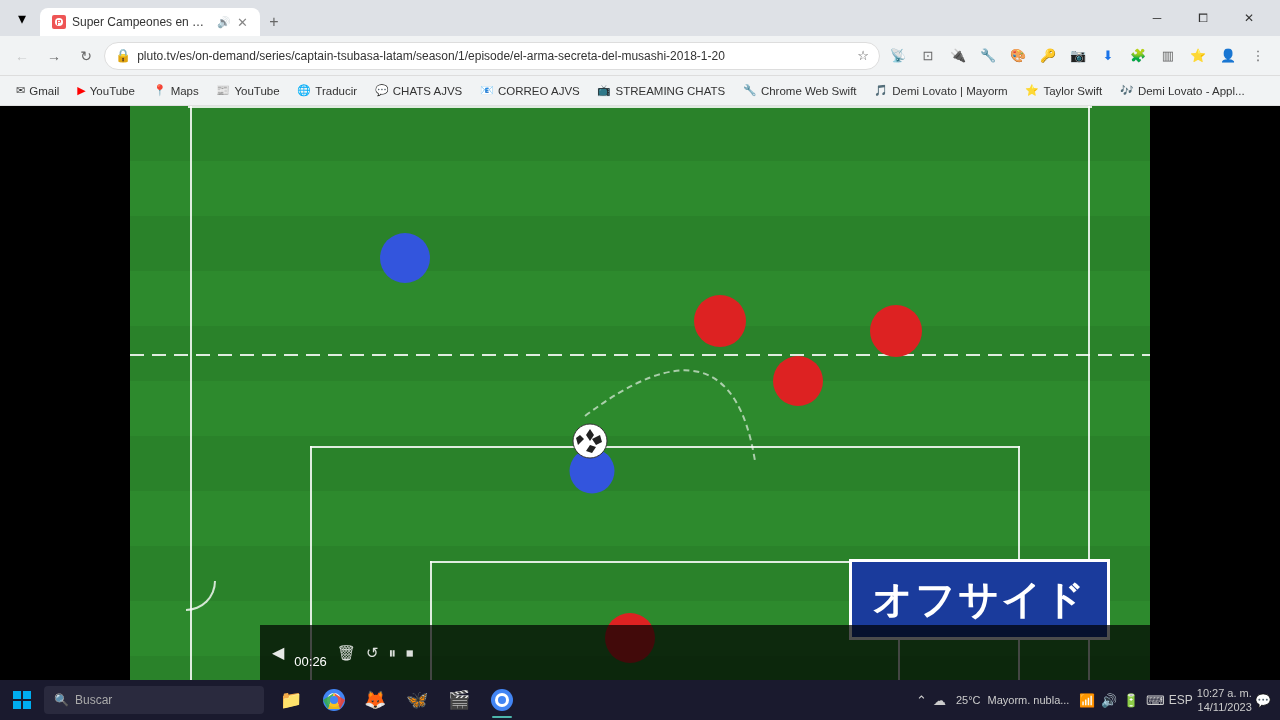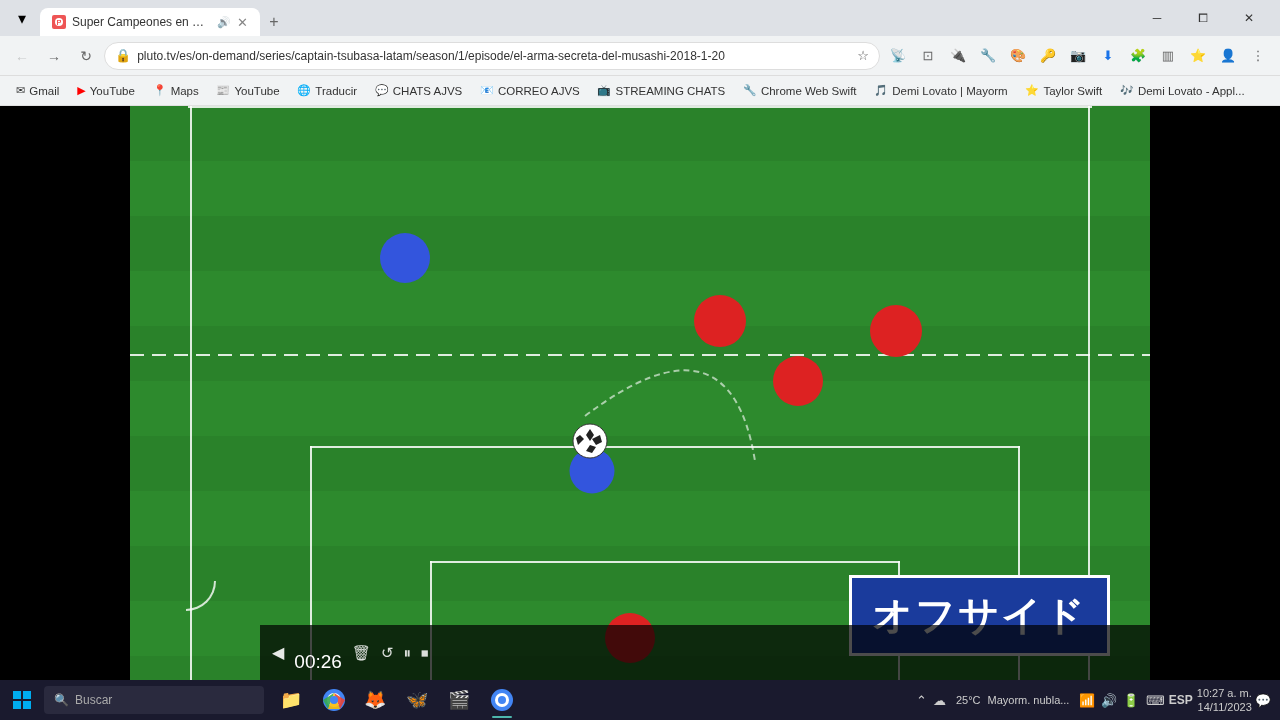--- a/index.html
+++ b/index.html
@@ -94,42 +94,42 @@
     .player-red { background: #dd2222; }
 
     
     .soccer-ball {
       position: absolute; width: 36px; height: 36px;
       transform: translate(-50%, -50%);
     }
 
     
     .offside-banner {
-      position: absolute; bottom: 24px; right: 40px;
+      position: absolute; bottom: 40px; right: 40px;
       background: #1a3b9c; color: #fff;
       font-size: 40px; font-weight: bold; padding: 10px 20px;
       border: 3px solid #fff; letter-spacing: 2px;
     }
 
     
     .activate-windows {
       position: absolute; bottom: 50px; right: 160px;
       color: rgba(255,255,255,0.7); font-size: 11px; pointer-events: none;
     }
     .activate-windows .line1 { font-size: 12px; font-weight: 500; }
     .activate-windows .line2 { font-size: 11px; }
 
     
     .video-controls {
       position: absolute; bottom: 0; left: 130px; right: 0;
       height: 55px; background: rgba(0,0,0,0.7);
       display: flex; align-items: center; padding: 0 12px; gap: 10px;
     }
     .ctrl-btn { color: #fff; cursor: pointer; font-size: 16px; opacity: 0.9; }
-    .time-display { color: #fff; font-size: 19px; margin-top: 18px; }
+    .time-display { color: #fff; font-size: 13px; margin-top: 18px; }
     .ctrl-icon { color: #fff; cursor: pointer; font-size: 15px; opacity: 0.85; }
 
     
     .taskbar {
       height: 40px; background: #1a1a2e; display: flex; align-items: center;
       flex-shrink: 0; position: relative; z-index: 100;
     }
     .start-btn { width: 44px; height: 40px; display:flex;align-items:center;justify-content:center; cursor:pointer; }
     .search-bar {
       display: flex; align-items: center; gap: 6px;
@@ -138,21 +138,21 @@
     }
     .search-bar span { color: #aaa; font-size: 12px; }
     .taskbar-center { flex: 1; display: flex; justify-content: flex-start; gap: 2px; padding-left: 8px; }
     .taskbar-icon { width: 40px; height: 40px; display:flex;align-items:center;justify-content:center; cursor:pointer; position:relative; }
     .taskbar-icon.active::after { content:''; position:absolute; bottom:2px; left:50%; transform:translateX(-50%); width:20px; height:2px; background:#4db6ac; border-radius:1px; }
     .taskbar-right { display:flex; align-items:center; gap:4px; padding-right:8px; }
     .taskbar-right-item { color:#ccc; font-size:11px; display:flex;align-items:center; gap:7px; cursor:pointer; padding:0 4px; }
     .system-tray { display:flex; align-items:center; gap:6px; }
     .tray-icon { color:#ccc; font-size:13px; cursor:pointer; }
     .clock { color:#ccc; font-size:11px; text-align:right; line-height:1.3; }
-    .lang-indicator { color:#ccc; font-size:12px; font-weight:bold; }
+    .lang-indicator { color:#ccc; font-size:12px; font-weight:normal; }
 
     
     .trajectory-svg {
       position: absolute; top: 0; left: 0; width: 100%; height: 100%;
       pointer-events: none;
     }
   </style>
 </head>
 <body>
 

